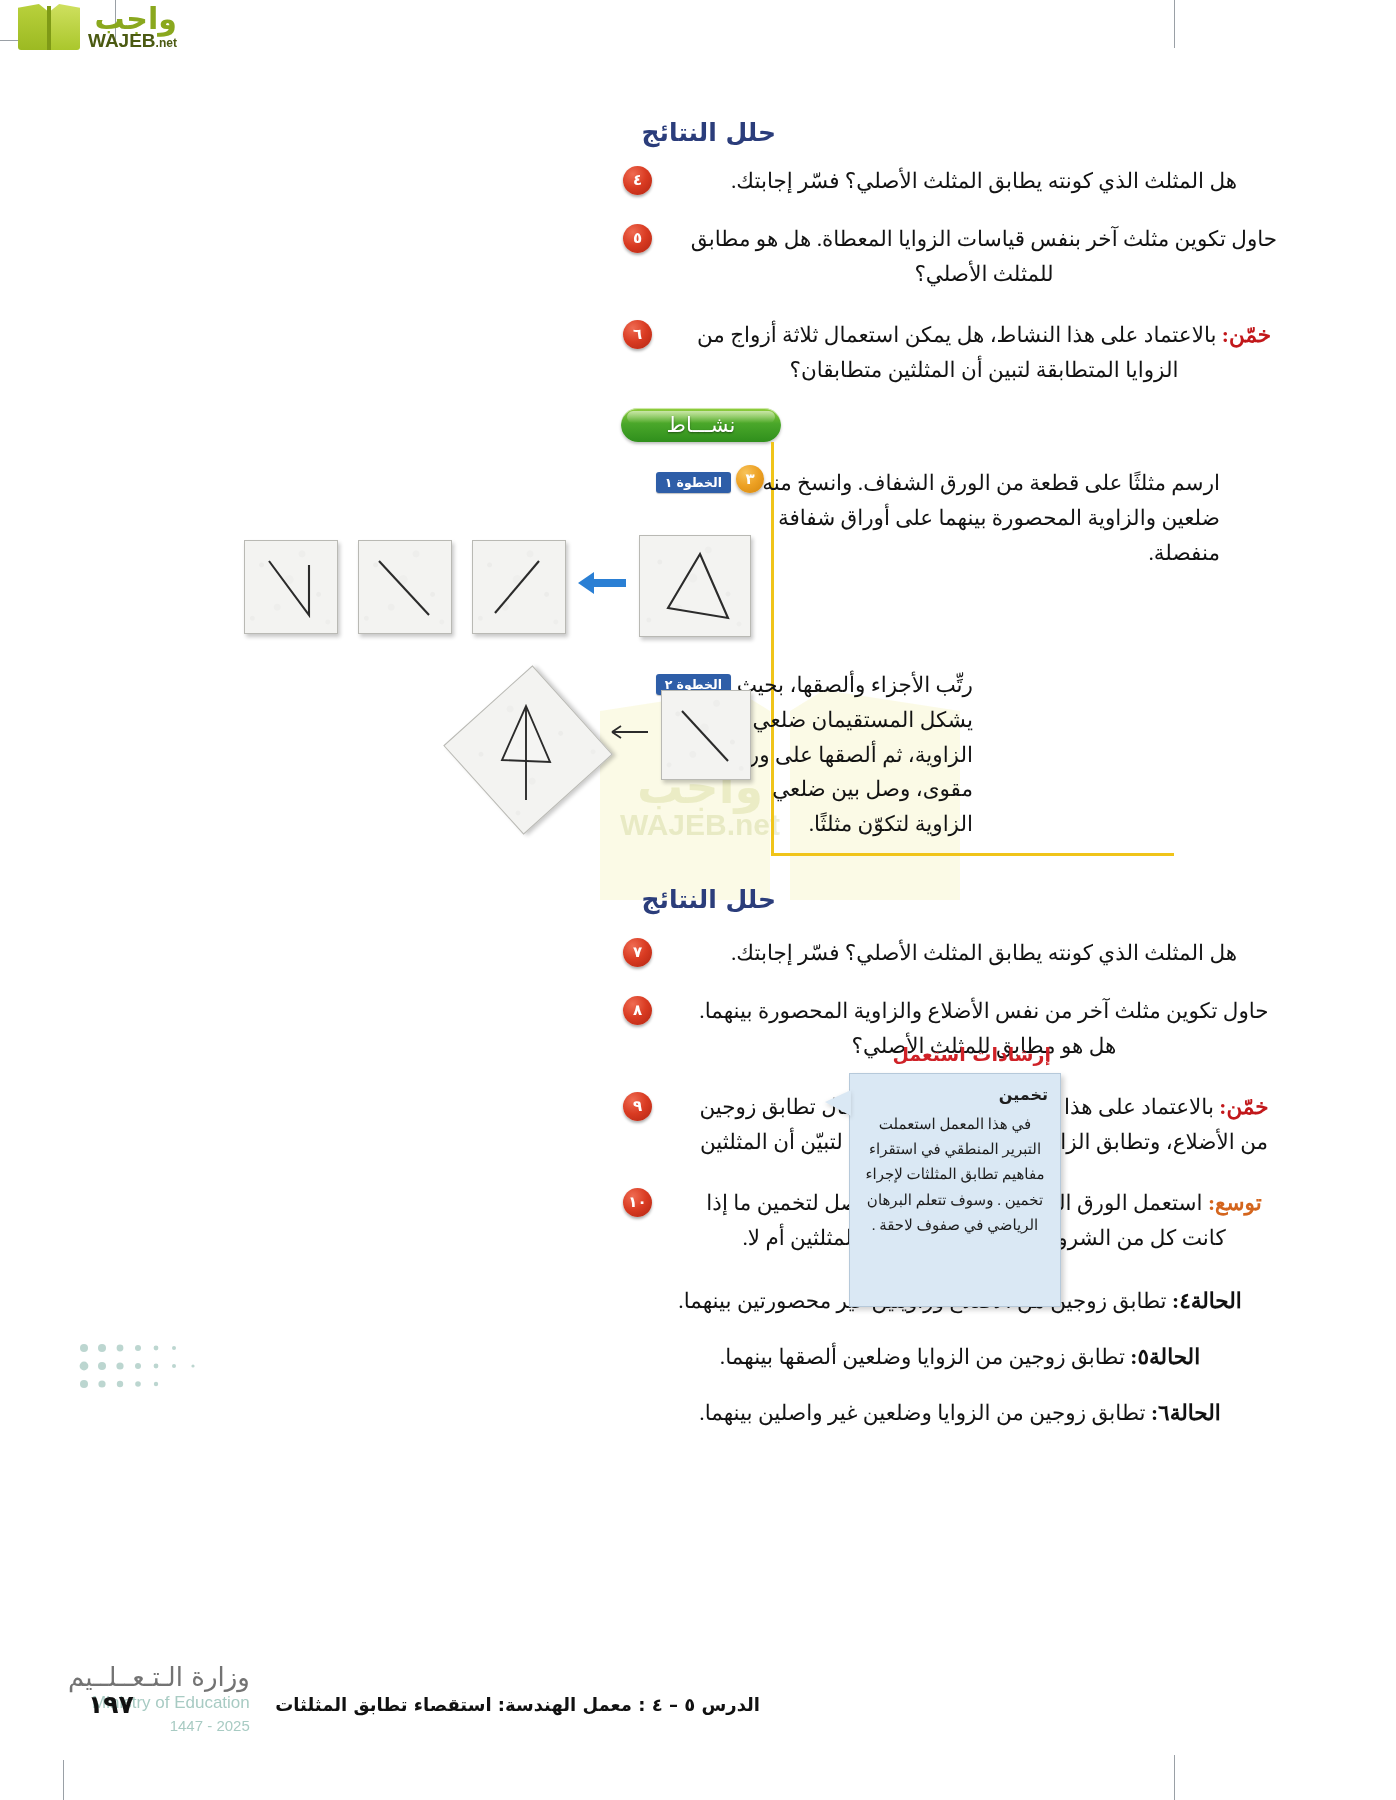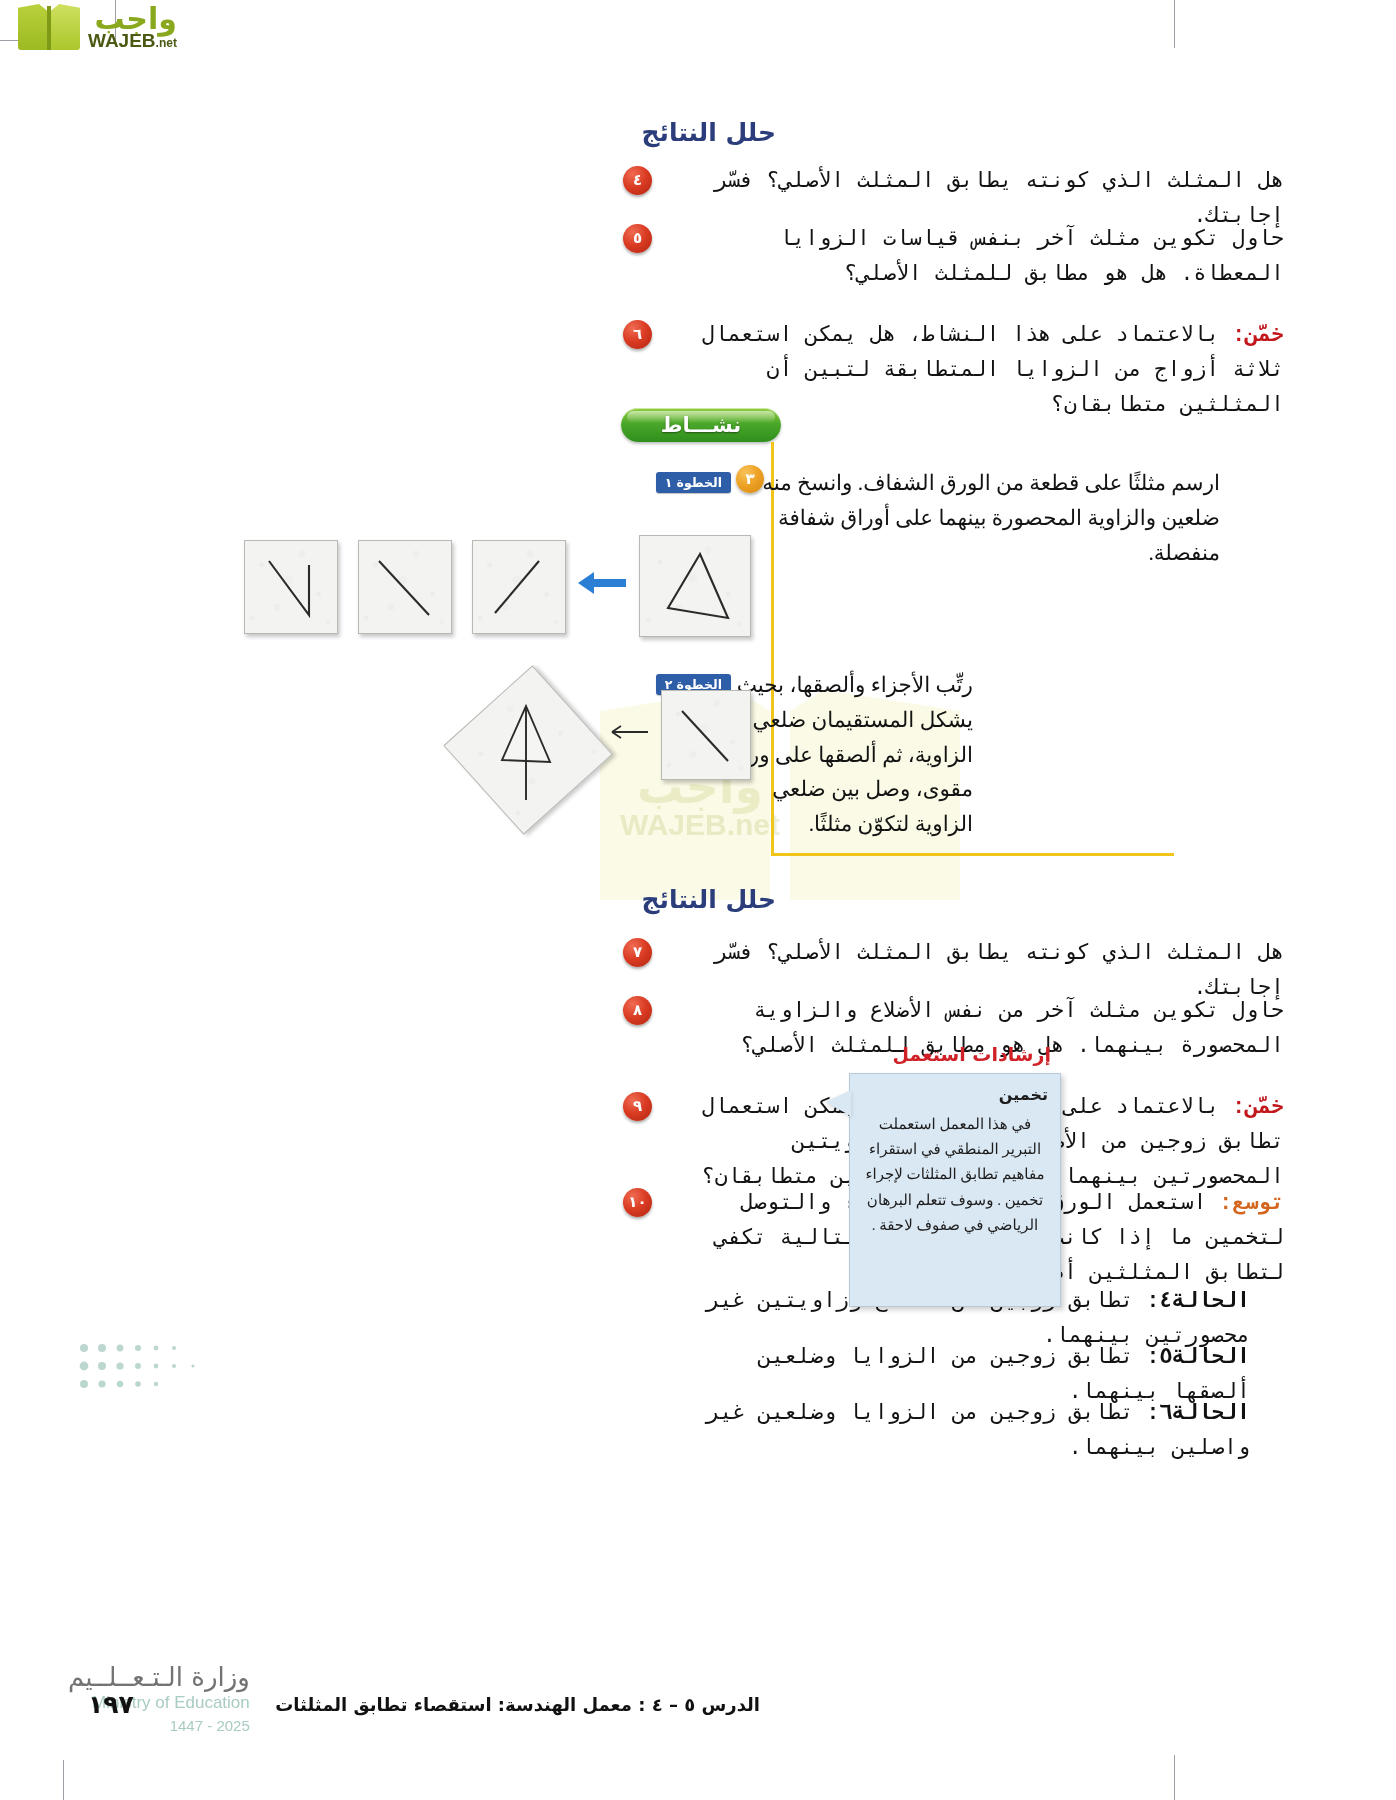--- a/index.html
+++ b/index.html
@@ -39,41 +39,41 @@
   }
   .q-row{position:absolute;direction:rtl;}
   .q-badge{
     position:absolute;width:29px;height:29px;border-radius:50%;
     background:radial-gradient(circle at 34% 28%,#ef6b52 0%,#d93b22 48%,#b22512 100%);
     box-shadow:0 2px 3px rgba(0,0,0,.33);
     color:#fff;font-family:"DejaVu Sans",sans-serif;font-size:15px;font-weight:bold;
     display:flex;align-items:center;justify-content:center;line-height:1;
   }
   .q-text{
-    font-family:Liberation Mono, monospace;
-    font-size:21.5px;line-height:1.62;text-align:right;direction:rtl;color:#131313;
+    font-family:Liberation Serif, serif;
+    font-size:21.5px;line-height:1.62;text-align:center;direction:rtl;color:#131313;
   }
   .q-text .lead{font-weight:bold;color:#c2181b;}
   .q-text .lead-orange{font-weight:bold;color:#d4651d;}
   .q-text .case{font-weight:bold;color:#111;}
 
   
   .activity-band{
     position:absolute;height:34px;border-radius:17px;
     background:linear-gradient(180deg,#93cf3e 0%,#4aa72a 46%,#2f8f1c 100%);
     box-shadow:inset 0 1px 0 rgba(255,255,255,.55),0 2px 3px rgba(0,0,0,.25);
     display:flex;align-items:center;justify-content:center;
   }
   .activity-band::after{
     content:"";position:absolute;left:6px;right:6px;top:3px;height:12px;border-radius:8px;
     background:linear-gradient(180deg,rgba(255,255,255,.55),rgba(255,255,255,0));
   }
   .activity-label{
     position:relative;z-index:2;color:#fff;font-family:"DejaVu Sans",sans-serif;
-    font-weight:bold;font-size:21px;letter-spacing:3px;
+    font-weight:normal;font-size:21px;letter-spacing:3px;
     text-shadow:0 1px 2px rgba(0,0,0,.45);
   }
 
   
   .act-rule{position:absolute;width:3px;background:#f0c419;}
   .act-rule-bottom{position:absolute;height:3px;background:#f0c419;}
 
   
   .step-chip{
     position:absolute;height:21px;border-radius:3px;background:#2e5ea8;

